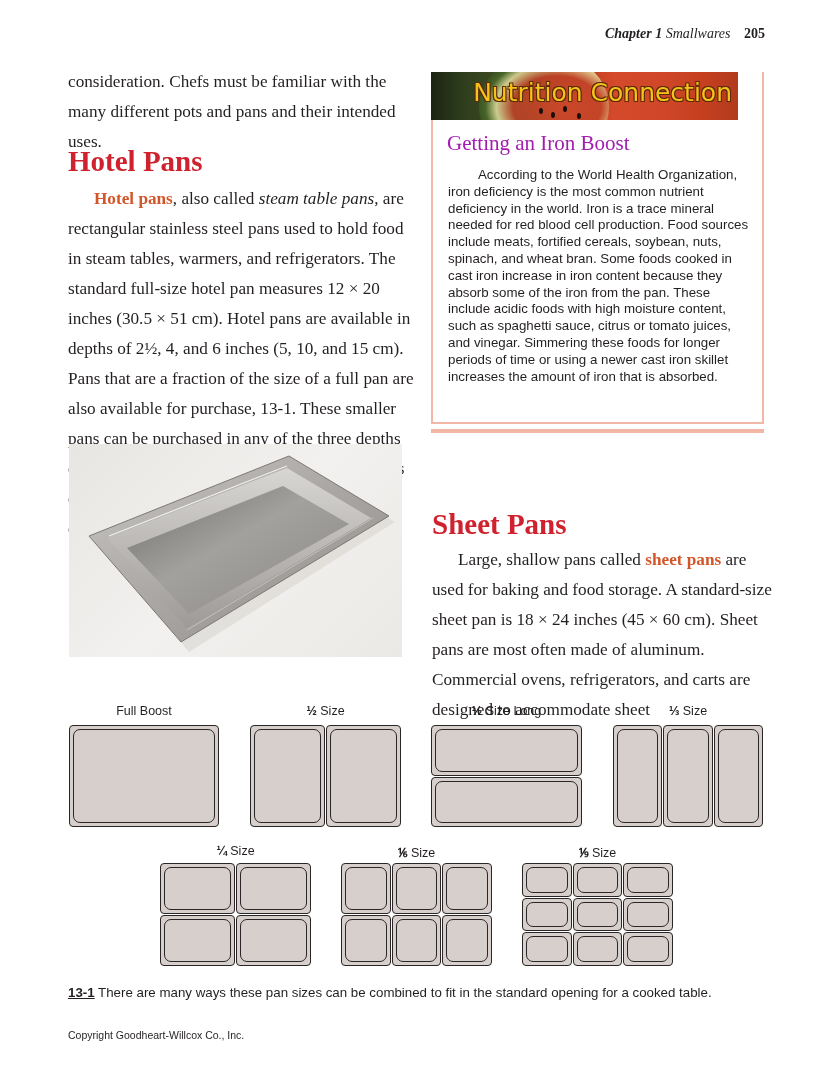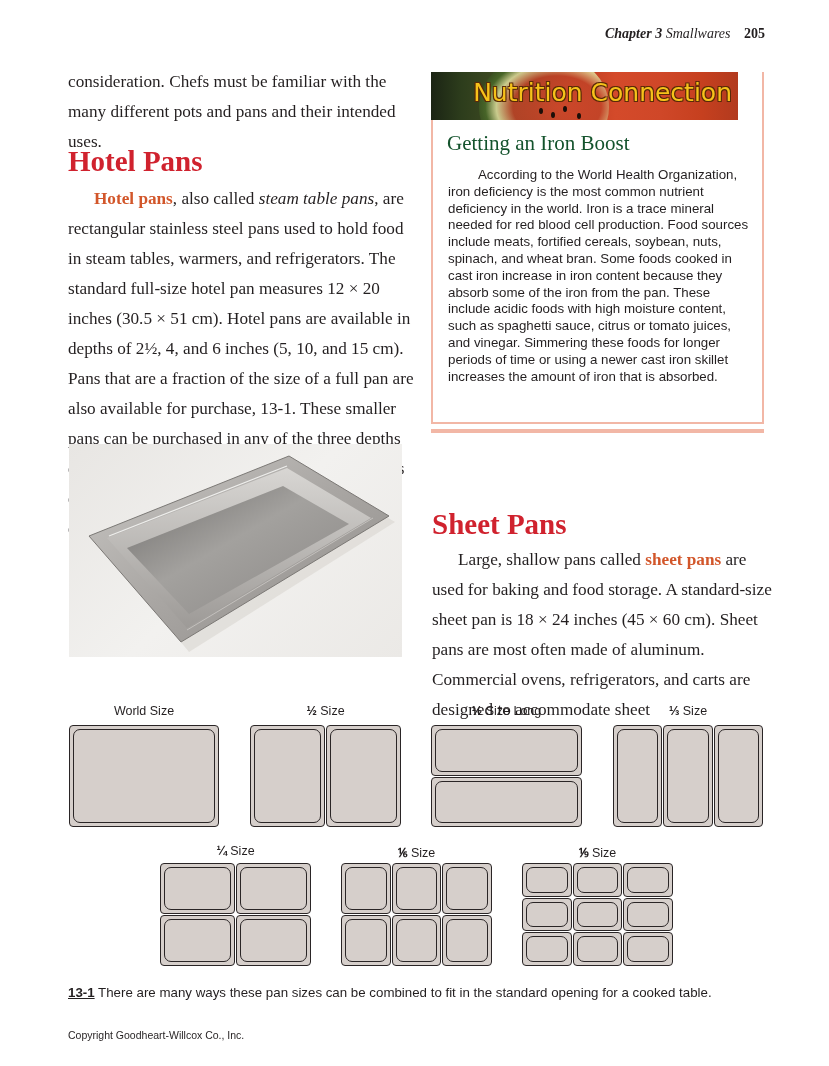--- a/index.html
+++ b/index.html
@@ -18,42 +18,42 @@
   .h2 { font-family:"Liberation Serif", serif; font-weight:bold; color:#d0222e; font-size:29px; line-height:32px; }
 
   .nc-box { left:431px; top:72px; width:333px; height:352px; border:2px solid #f2b7a6; border-top:none; box-sizing:border-box; }
   .nc-banner { left:431px; top:72px; width:307px; height:48px; overflow:hidden;
     background: linear-gradient(90deg, #1b2414 0%, #2d3d1c 10%, #3f4b22 22%, #5a3418 34%, #b83a1f 46%, #d44a2a 60%, #cf4728 75%, #c6401f 88%, #b23a1e 100%); }
   .nc-banner .rind { position:absolute; left:48px; top:-20px; width:130px; height:110px; border-radius:50%;
     background: radial-gradient(ellipse at 60% 50%, #d24a2c 0%, #c24428 40%, #e2e2a0 55%, #4a6a2a 65%, #2b3a18 80%); opacity:0.85; }
   .nc-banner .seed { position:absolute; width:4px; height:6px; background:#1a0e08; border-radius:50%; }
   .nc-title { position:absolute; right:6px; top:6px; font-family:"DejaVu Sans", sans-serif; font-size:25px; color:#f6c21a; letter-spacing:0px;
     text-shadow: -1px -1px 0 #5a2a08, 1px -1px 0 #5a2a08, -1px 1px 0 #5a2a08, 1px 1px 0 #5a2a08; font-style:normal; }
-  .nc-heading { left:447px; top:131px; font-family:"Liberation Serif", serif; color:#14532d; font-size:21px; }
+  .nc-heading { left:447px; top:131px; font-family:"Liberation Serif", serif; color:#a21caf; font-size:21px; }
   .nc-body { left:448px; top:167px; width:305px; font-family:"Liberation Sans", sans-serif; font-size:13.3px; line-height:16.8px; color:#231f20; }
   .nc-body .indent { text-indent:30px; }
   .nc-bottom-rule { left:431px; top:429px; width:333px; height:4px; background:#f2b7a6; }
 
   .photo { left:69px; top:444px; width:333px; height:213px; background: linear-gradient(135deg, #e8e6e3 0%, #f2f1ef 50%, #ebe9e6 100%); overflow:hidden; }
 
   .fig-label { font-family:"Liberation Sans", sans-serif; font-size:12.5px; color:#231f20; text-align:center; }
   .frac { font-weight:bold; }
   .pan-grid { position:absolute; display:grid; gap:1px; }
   .pan { background:#d6cfcb; border:1.5px solid #2a2526; border-radius:4px; box-sizing:border-box; position:relative; }
   .pan::after { content:""; position:absolute; left:3px; top:3px; right:3px; bottom:3px; border:1.3px solid #2a2526; border-radius:7px; }
 
   .caption { left:68px; top:985px; font-family:"Liberation Sans", sans-serif; font-size:13.3px; color:#231f20; }
   .caption .num { font-weight:bold;text-decoration:underline; }
   .copyright { left:68px; top:1029px; font-family:"Liberation Sans", sans-serif; font-size:10.5px; color:#231f20; }
 </style>
 </head>
 <body>
 
 <div class="abs running-head">
-  <span class="ch">Chapter 3</span>
+  <span class="ch">Chapter 1</span>
   <span class="sec">Smallwares</span>
   <span class="pg">205</span>
 </div>
 
 <div class="abs body-text col-left" style="top:67px;">consideration. Chefs must be familiar with the many different pots and pans and their intended uses.</div>
 
 <div class="abs h2" style="left:68px; top:145px;">Hotel Pans</div>
 
 <div class="abs body-text col-left indent" style="top:184px; width:346px;"><span class="term">Hotel pans</span><span>, also called </span><em>steam table pans</em><span>, are rectangular stainless steel pans used to hold food in steam tables, warmers, and refrigerators. The standard full-size hotel pan measures 12 × 20 inches (30.5 × 51 cm). Hotel pans are available in depths of 2½, 4, and 6 inches (5, 10, and 15 cm). Pans that are a fraction of the size of a full pan are also available for purchase, 13-1. These smaller pans can be purchased in any of the three depths discussed. Commercial foodservice equipment is designed to accommodate the standard dimensions of hotel pans.</span></div>
 
@@ -102,21 +102,21 @@
 <div class="abs nc-body">
     <div class="indent">According to the World Health Organization, iron deficiency is the most common nutrient deficiency in the world. Iron is a trace mineral needed for red blood cell production. Food sources include meats, fortified cereals, soybean, nuts, spinach, and wheat bran. Some foods cooked in cast iron increase in iron content because they absorb some of the iron from the pan. These include acidic foods with high moisture content, such as spaghetti sauce, citrus or tomato juices, and vinegar. Simmering these foods for longer periods of time or using a newer cast iron skillet increases the amount of iron that is absorbed.</div>
   </div>
 <div class="abs nc-bottom-rule"></div>
 
 <div class="abs h2" style="left:432px; top:508px;">Sheet Pans</div>
 <div class="abs body-text col-right indent" style="top:545px; width:345px;"><span>Large, shallow pans called </span><span class="term">sheet pans</span><span> are used for baking and food storage. A standard-size sheet pan is 18 × 24 inches (45 × 60 cm). Sheet pans are most often made of aluminum. Commercial ovens, refrigerators, and carts are designed to accommodate sheet</span></div>
 
 <div>
 
-  <div class="abs fig-label" style="left:69px; top:704px; width:150px;"><span class="frac"></span><span>World Size</span></div>
+  <div class="abs fig-label" style="left:69px; top:704px; width:150px;"><span class="frac"></span><span>Full Boost</span></div>
   <div class="abs fig-label" style="left:250px; top:704px; width:151px;"><span class="frac">½</span><span> Size</span></div>
   <div class="abs fig-label" style="left:431px; top:704px; width:151px;"><span class="frac">½</span><span> Size Long</span></div>
   <div class="abs fig-label" style="left:613px; top:704px; width:150px;"><span class="frac">⅓</span><span> Size</span></div>
 
   <div class="pan-grid" style="left:69px; top:725px; width:150px; height:102px; grid-template-columns:1fr; grid-template-rows:1fr;">
     <div class="pan"></div>
   </div>
   <div class="pan-grid" style="left:250px; top:725px; width:151px; height:102px; grid-template-columns:1fr 1fr; grid-template-rows:1fr;">
     <div class="pan"></div>
       <div class="pan"></div>

